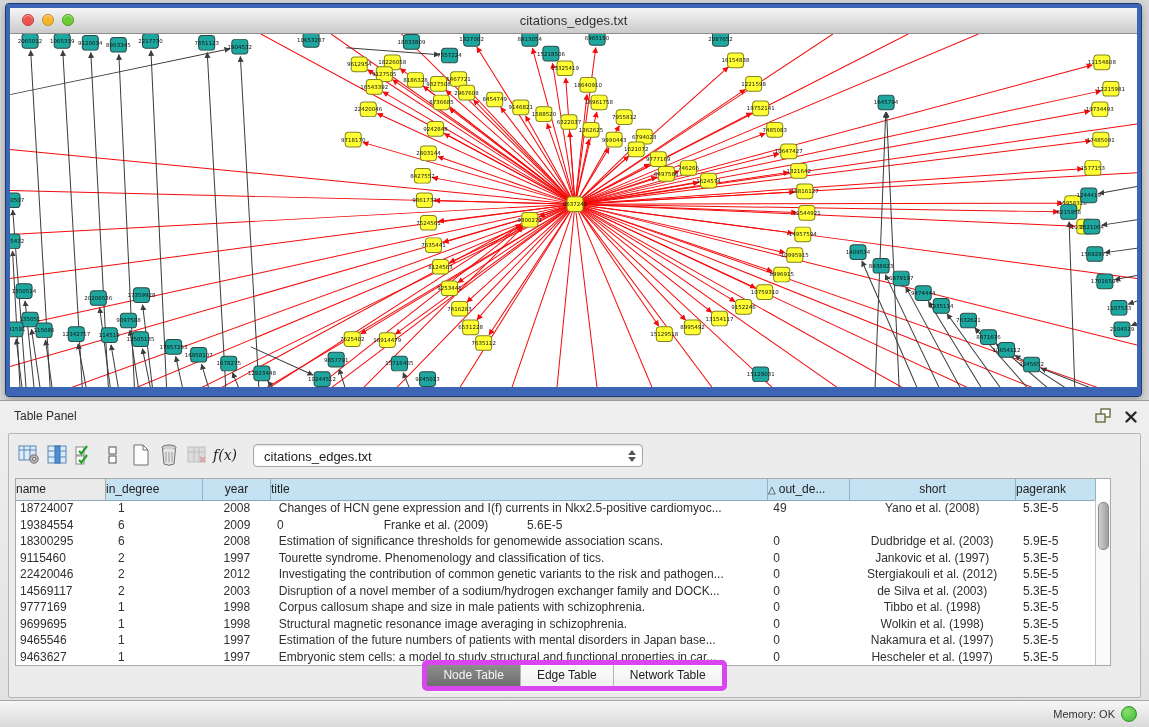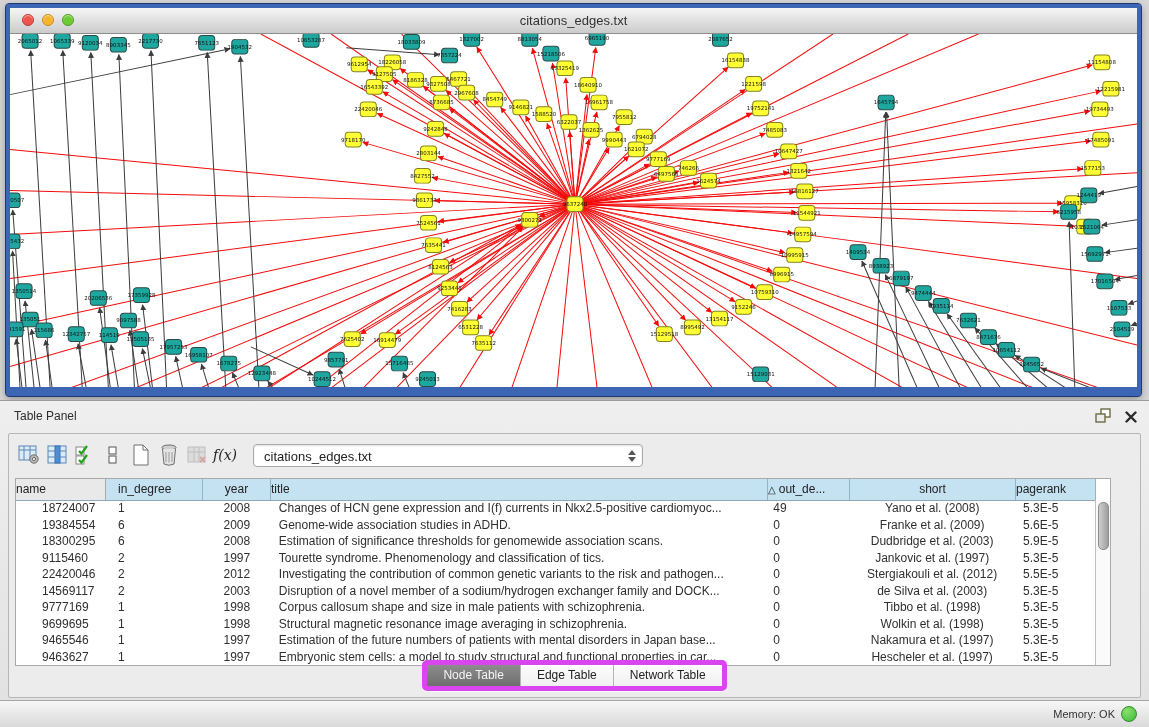--- a/index.html
+++ b/index.html
@@ -49,28 +49,28 @@
     border:1px solid #a9a9a9;box-sizing:border-box;}
   .thead{display:flex;height:21px;border-bottom:1px solid #8fa9ba;}
   .th{box-sizing:border-box;background:#c5e2f2;border-right:1px solid #93b3c6;font-size:12px;
     color:#222;text-align:left;line-height:20px;overflow:hidden;white-space:nowrap;}
   .th.gray{background:#e9e9e9;border-right:1px solid #aaa;}
   .sortglyph{font-size:10px;margin-right:3px;}
   .tbody{position:absolute;left:0;top:21px;right:15px;bottom:0;overflow:hidden;}
   .tr{display:flex;height:16.5px;}
   .td{box-sizing:border-box;font-size:12px;color:#2f2f2f;line-height:16.5px;white-space:nowrap;
     overflow:hidden;}
-  .c0{width:90px;padding-left:26px;}
+  .c0{width:90px;padding-left:4px;}
   .c1{width:97px;padding-left:12px;}
   .c2{width:68px;text-align:center;}
   .c3{width:497px;padding-left:8px;}
   .c4{width:82px;padding-left:6px;}
   .c5{width:166px;text-align:center;}
   .c6{width:80px;padding-left:8px;}
-  .th.c0{padding-left:0;}.th.c1{padding-left:12px;}.th.c3{padding-left:0;}.th.c4{padding-left:0;}.th.c6{padding-left:0;}
+  .th.c0{padding-left:0;}.th.c1{padding-left:0;}.th.c3{padding-left:0;}.th.c4{padding-left:0;}.th.c6{padding-left:0;}
   .vscroll{position:absolute;right:0;top:21px;bottom:0;width:15px;background:#fafafa;
     border-left:1px solid #c2c2c2;box-sizing:border-box;}
   .vthumb{position:absolute;left:2px;top:2px;width:9px;height:46px;border-radius:5px;
     background:linear-gradient(90deg,#cfcfcf,#9e9e9e);border:1px solid #8c8c8c;}
 
   
   .tabbar{position:absolute;left:0;right:0;bottom:6px;display:flex;justify-content:center;}
   .seg{display:flex;border:5px solid #d946ef;border-radius:5px;overflow:hidden;background:#fdba74;
     box-shadow:0 1px 1px rgba(255,255,255,.7);}
   .seg .tab{padding:0 16px;height:21px;line-height:21px;font-size:12px;color:#222;
@@ -598,21 +598,20 @@
               <div class="td c2">2008</div>
               <div class="td c3">Changes of HCN gene expression and I(f) currents in Nkx2.5-positive cardiomyoc...</div>
               <div class="td c4">49</div>
               <div class="td c5">Yano et al. (2008)</div>
               <div class="td c6">5.3E-5</div>
             </div>
             <div class="tr">
               <div class="td c0">19384554</div>
               <div class="td c1">6</div>
               <div class="td c2">2009</div>
-              <div class="td c3">Genome-wide association studies in ADHD.</div>
               <div class="td c4">0</div>
               <div class="td c5">Franke et al. (2009)</div>
               <div class="td c6">5.6E-5</div>
             </div>
             <div class="tr">
               <div class="td c0">18300295</div>
               <div class="td c1">6</div>
               <div class="td c2">2008</div>
               <div class="td c3">Estimation of significance thresholds for genomewide association scans.</div>
               <div class="td c4">0</div>

